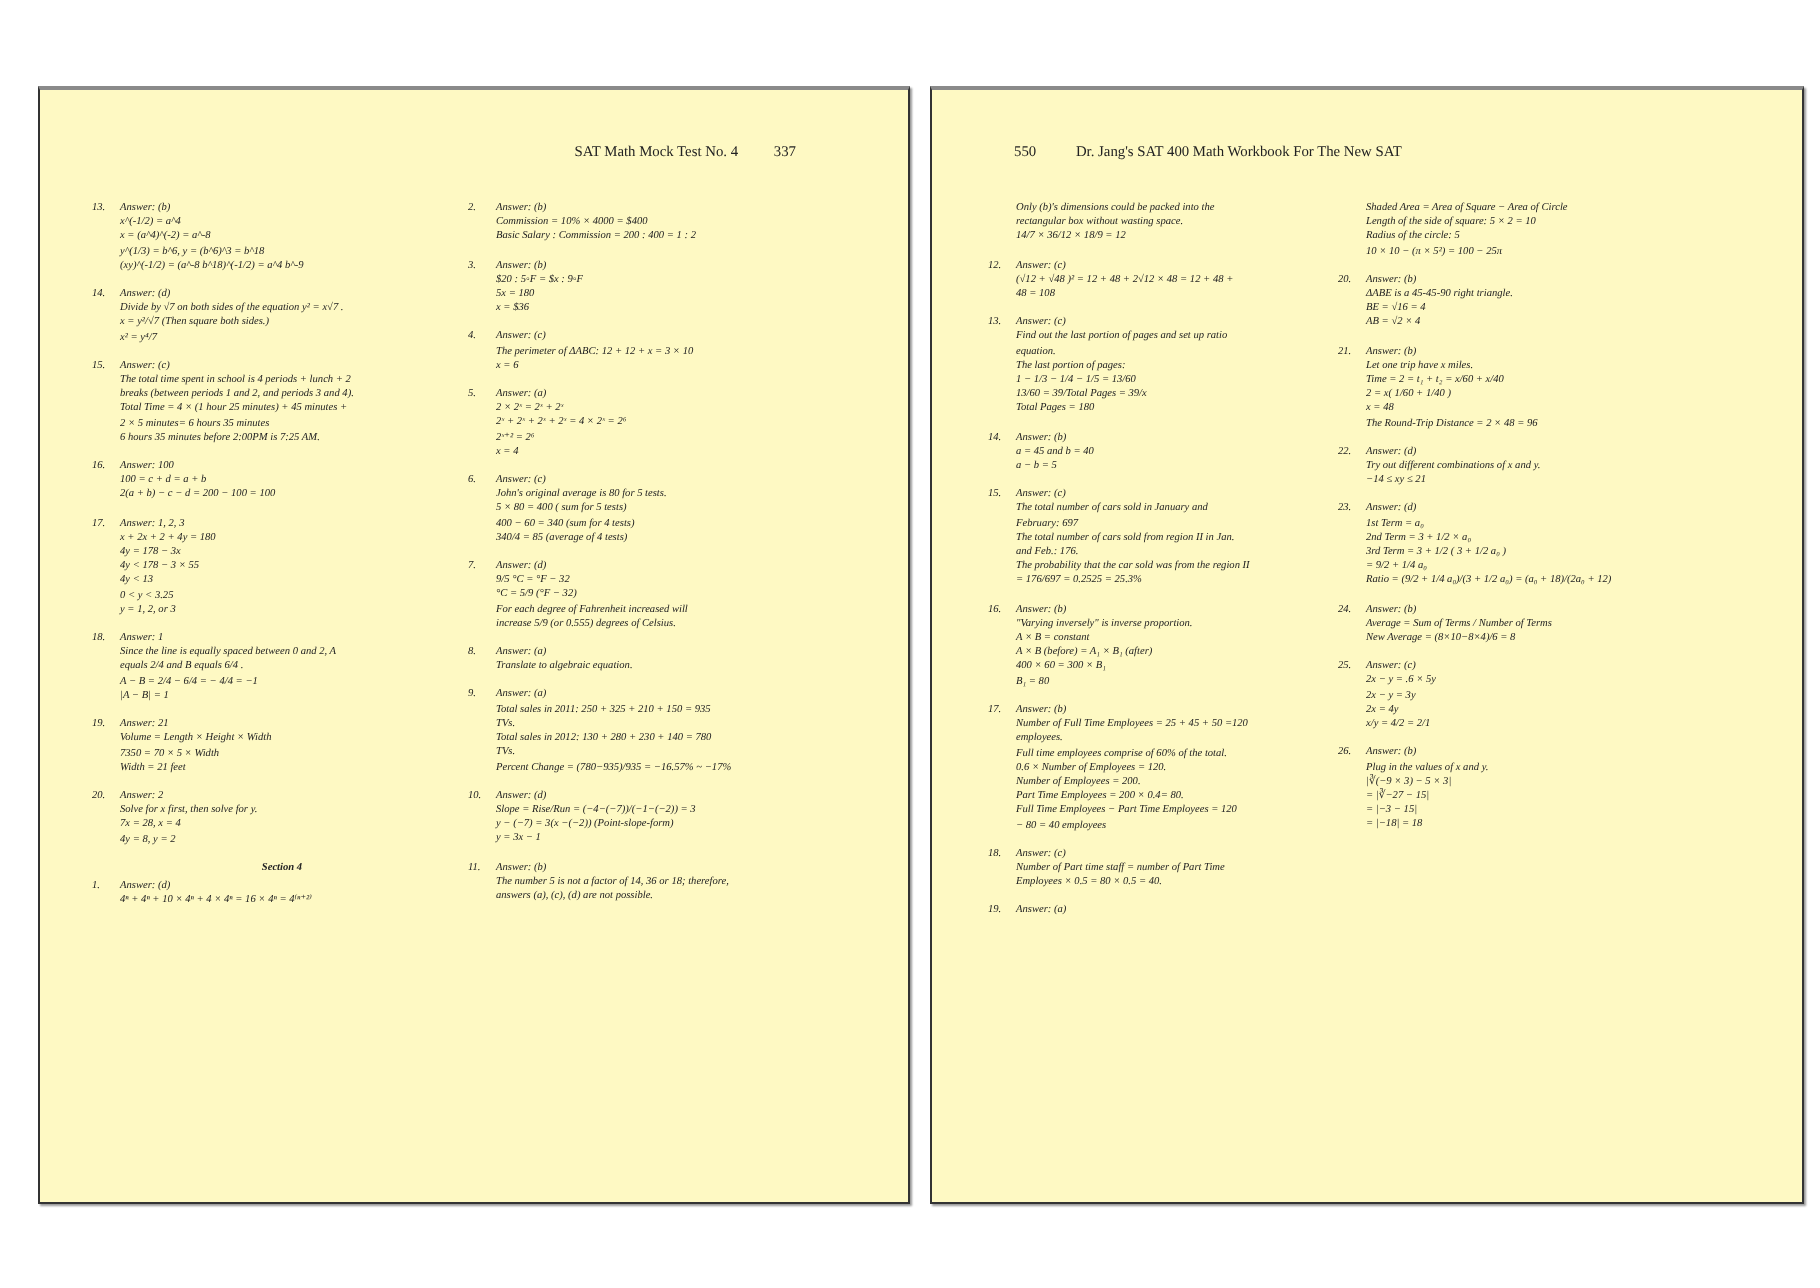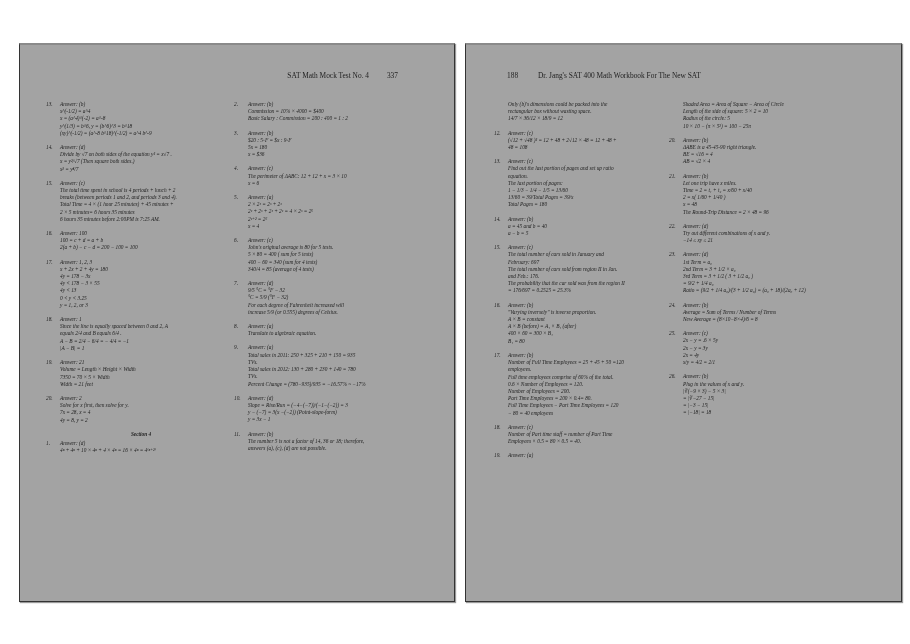--- a/index.html
+++ b/index.html
@@ -1,18 +1,18 @@
 <!DOCTYPE html>
 <html><head>
 <meta charset="utf-8">
 <style>
   html, body { margin:0; padding:0; background:#ffffff; }
   body { width:910px; height:644px; position:relative; overflow:hidden;
          font-family:"Liberation Serif","DejaVu Serif",serif; color:#222; }
-  .page { position:absolute; top:43px; height:559px; background:#a3a3a3;
+  .page { position:absolute; top:43px; height:559px; background:#fef9c3;
           border:1px solid #333; border-top:2px solid #8a8a8a;
           box-shadow:1px 1px 1px #999; box-sizing:border-box; }
   #page-left { left:19px; width:436px; }
   #page-right { left:465px; width:437px; }
   .header { position:absolute; top:26px; font-size:7.4px; color:#222; white-space:nowrap; }
   #page-left .header { right:56px; }
   #page-right .header { left:41px; }
   .header .pno { display:inline-block; }
   #page-left .header .pno { margin-left:16px; }
   #page-right .header .pno { margin-right:18px; }
@@ -169,21 +169,21 @@
         <span class="num">11.</span>
         <div class="line">Answer: (b)</div>
         <div class="line">The number 5 is not a factor of 14, 36 or 18; therefore,</div>
         <div class="line">answers (a), (c), (d) are not possible.</div>
       </div>
     </div>
 </div>
 
 <div class="page" id="page-right">
   <div class="header">
-    <span class="pno">188</span>
+    <span class="pno">550</span>
     <span>Dr. Jang's SAT 400 Math Workbook For The New SAT</span>
   </div>
   <div class="col" id="r-col1" style="left:28px; width:190px;">
       <div class="item">
         <div class="line">Only (b)'s dimensions could be packed into the</div>
         <div class="line">rectangular box without wasting space.</div>
         <div class="line">14/7 × 36/12 × 18/9 = 12</div>
       </div>
       <div class="item">
         <span class="num">12.</span>

